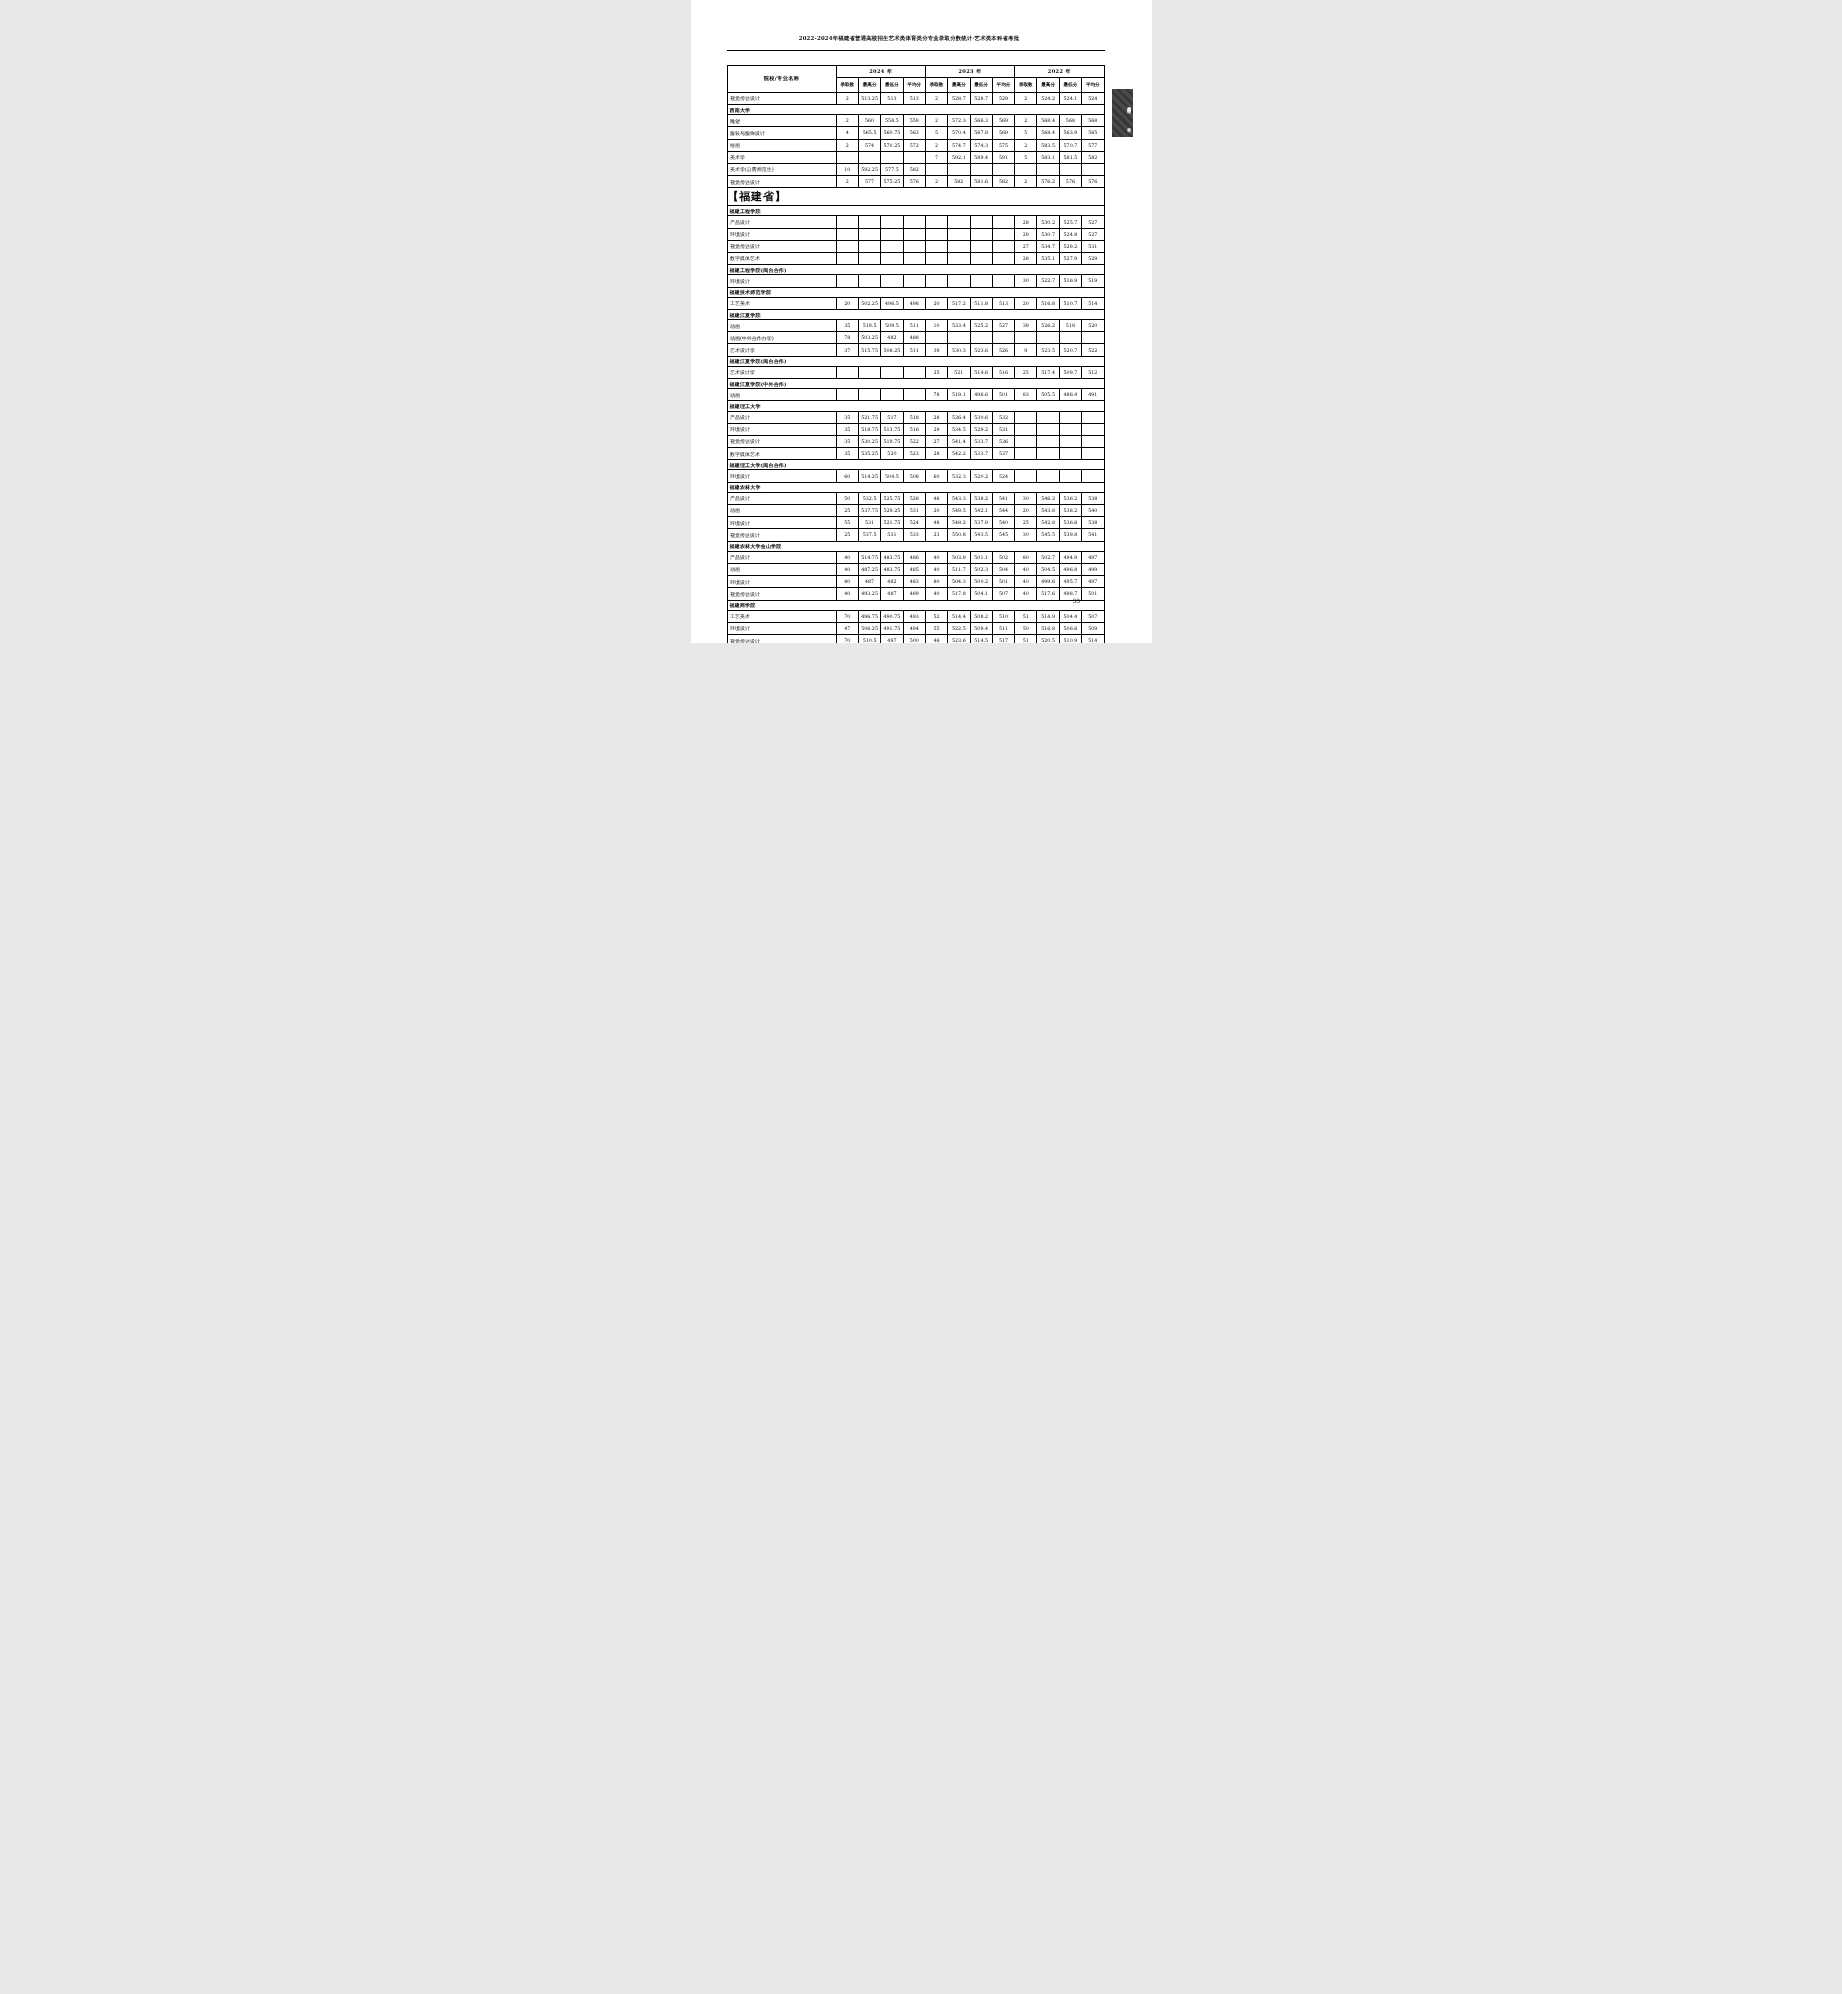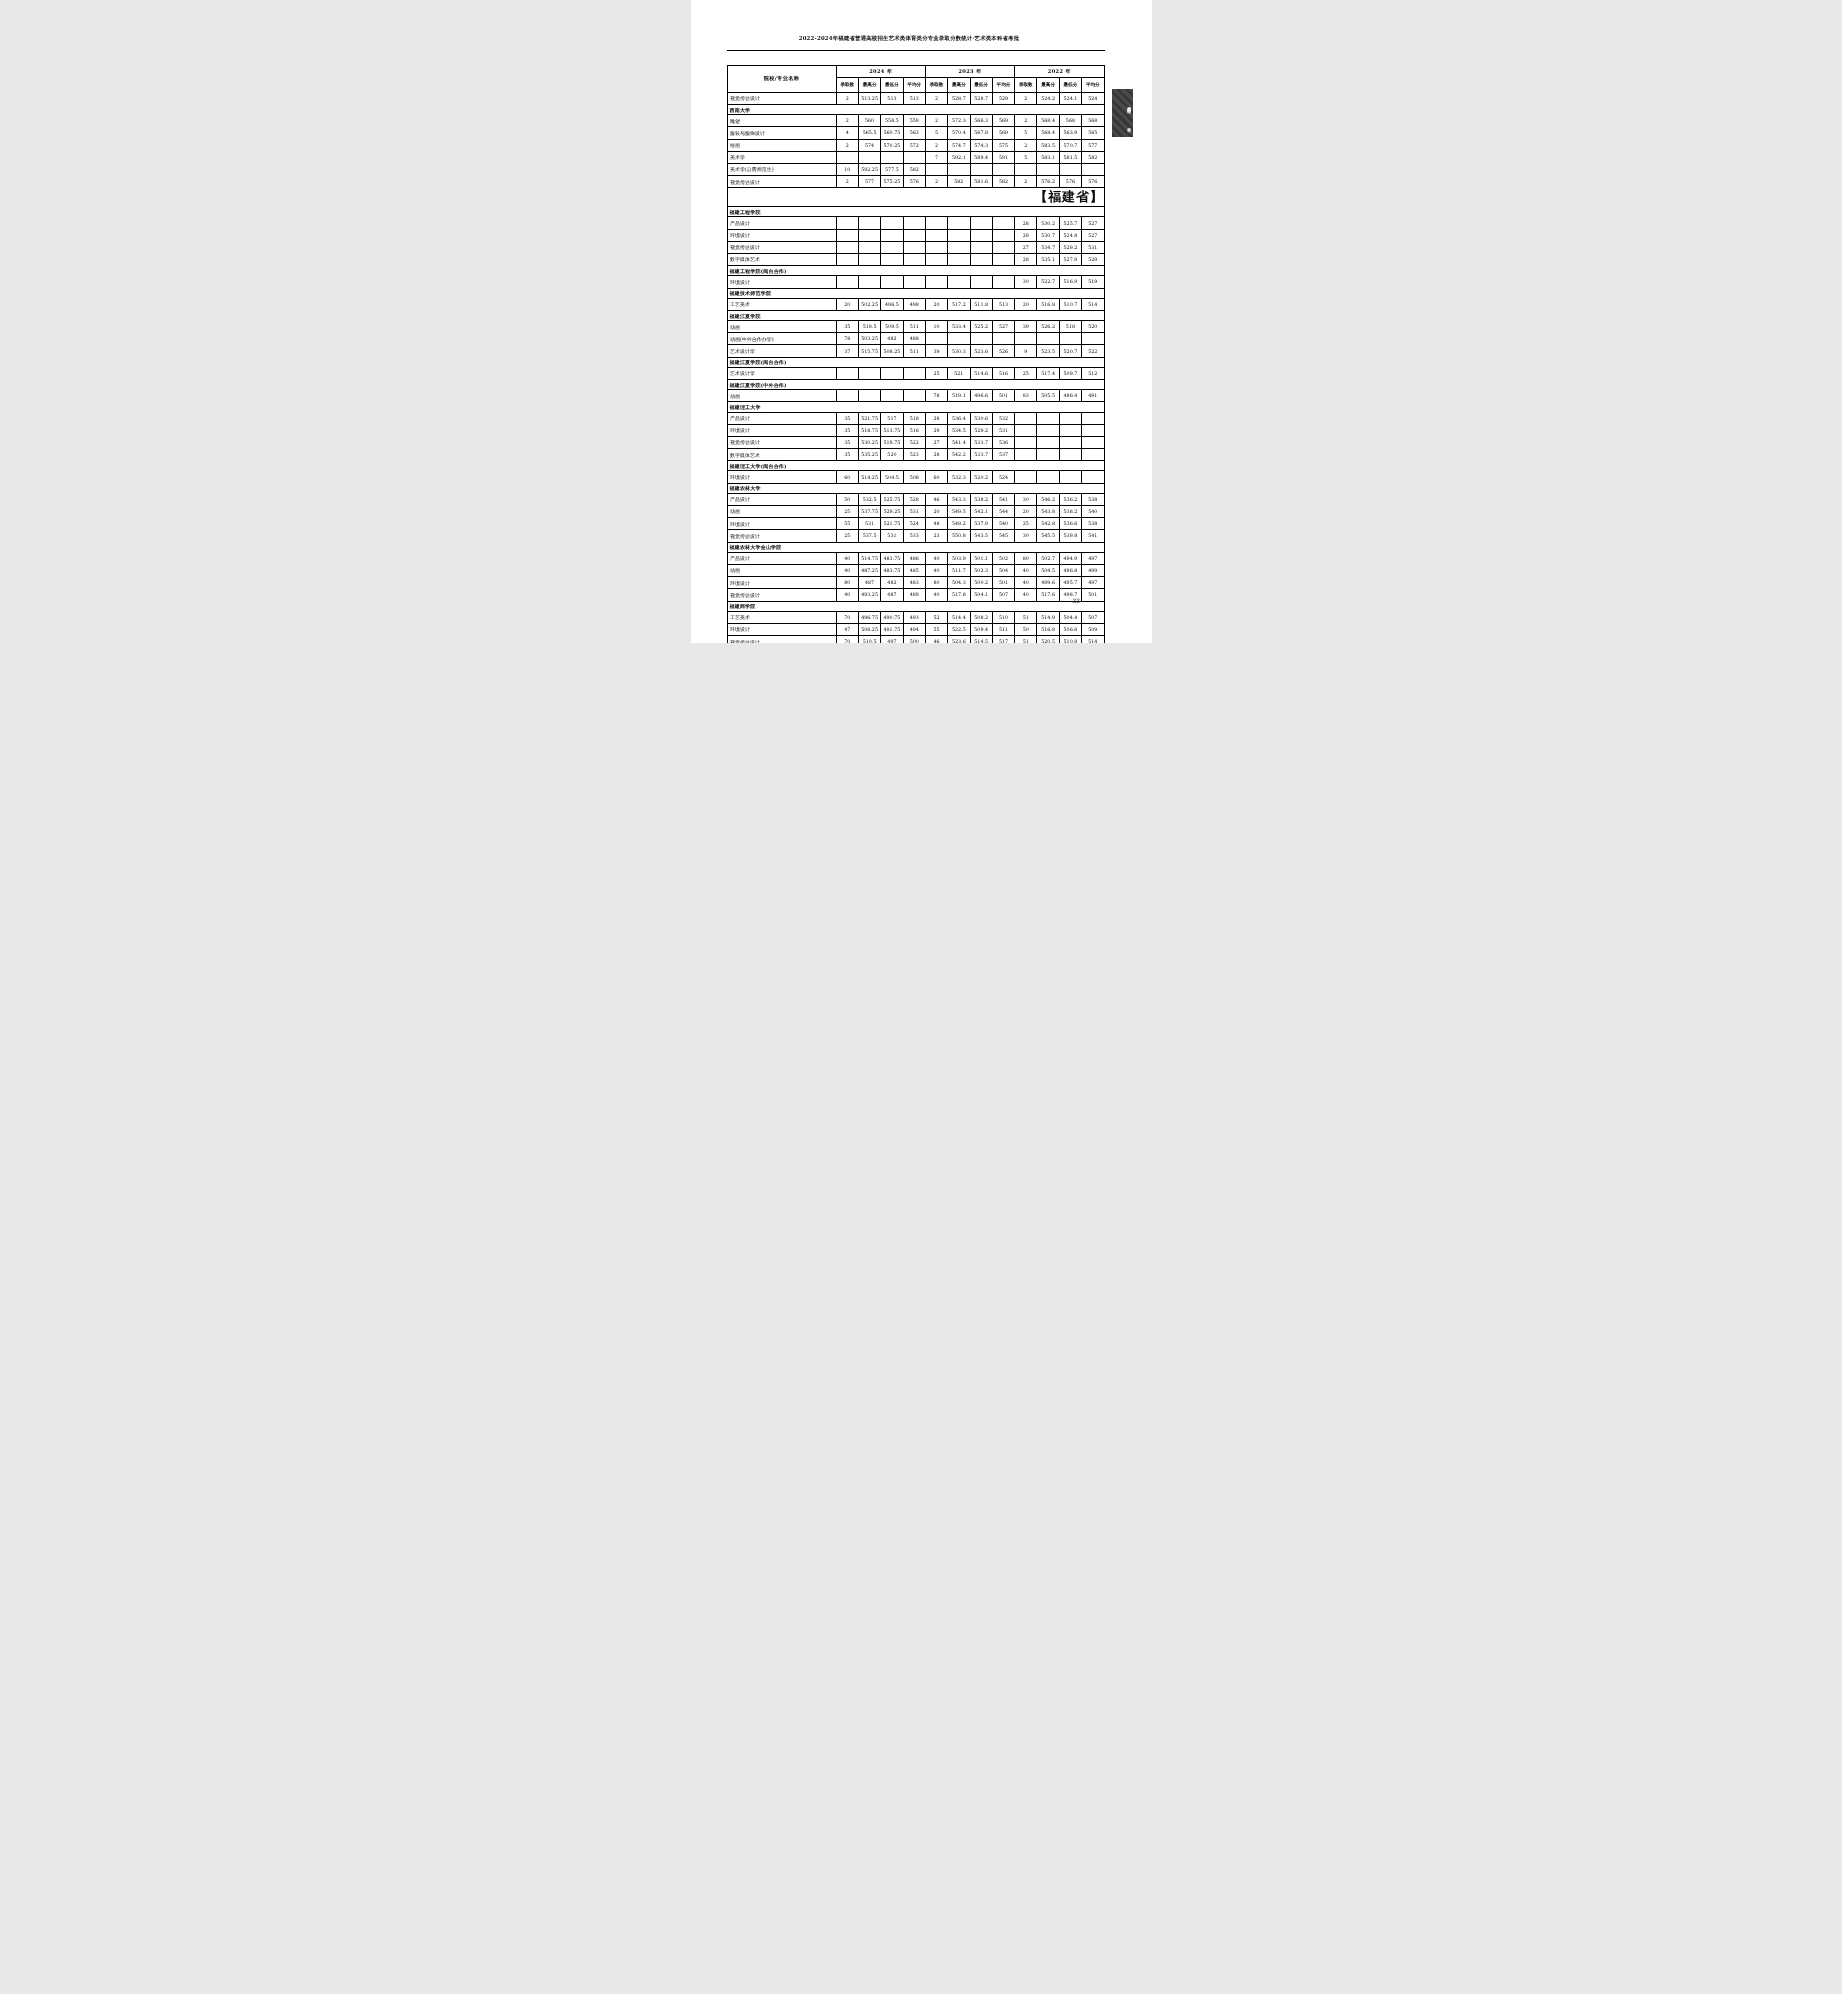--- a/index.html
+++ b/index.html
@@ -46,21 +46,21 @@
   td.name-cell {
     font-size:5px; text-align:left; padding:0.8px 1.2px 0.8px 2.4px;
     height:9.6px; line-height:1.25;
   }
   td.num-cell { font-size:4.8px; text-align:center; height:9.6px; }
   td.section-cell {
     font-size:5px; font-weight:700; text-align:left;
     padding:0.4px 1.2px 0.4px 2px; height:8.4px; letter-spacing:0.2px;
   }
   td.province-cell {
-    font-size:13px; font-weight:700; text-align:right;
+    font-size:11px; font-weight:700; text-align:left;
     height:17px; letter-spacing:0.8px;
   }
   .side-tab {
     position:absolute; left:421px; top:89px; width:21px; height:48px;
     background:#3f3f3f;
     background-image:repeating-linear-gradient(45deg, rgba(255,255,255,0.06) 0 0.4px, rgba(0,0,0,0.12) 0.4px 0.8px);
     color:#ffffff;
     writing-mode:vertical-rl;
     display:flex; justify-content:center;
     padding:1.6px 0.8px;

